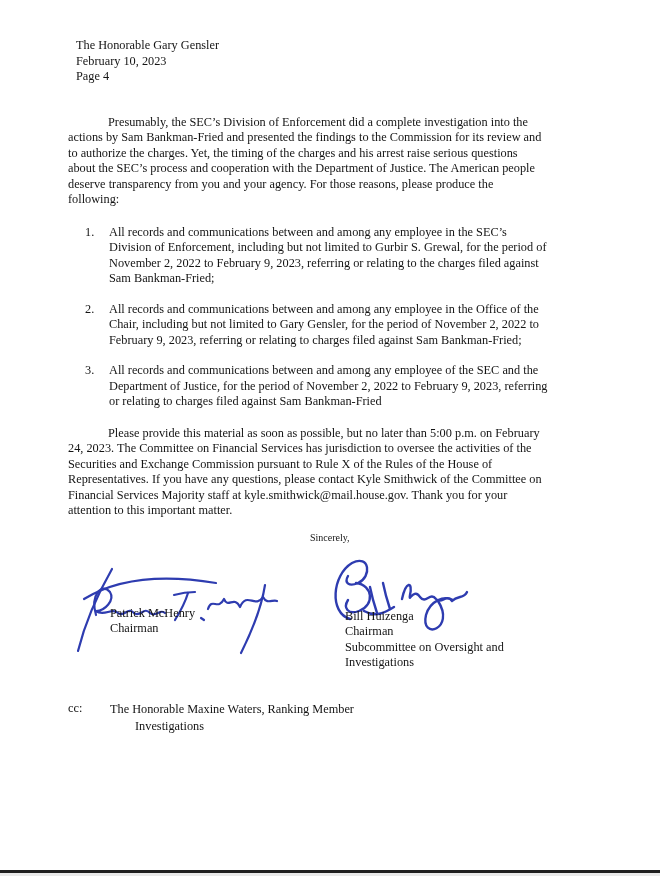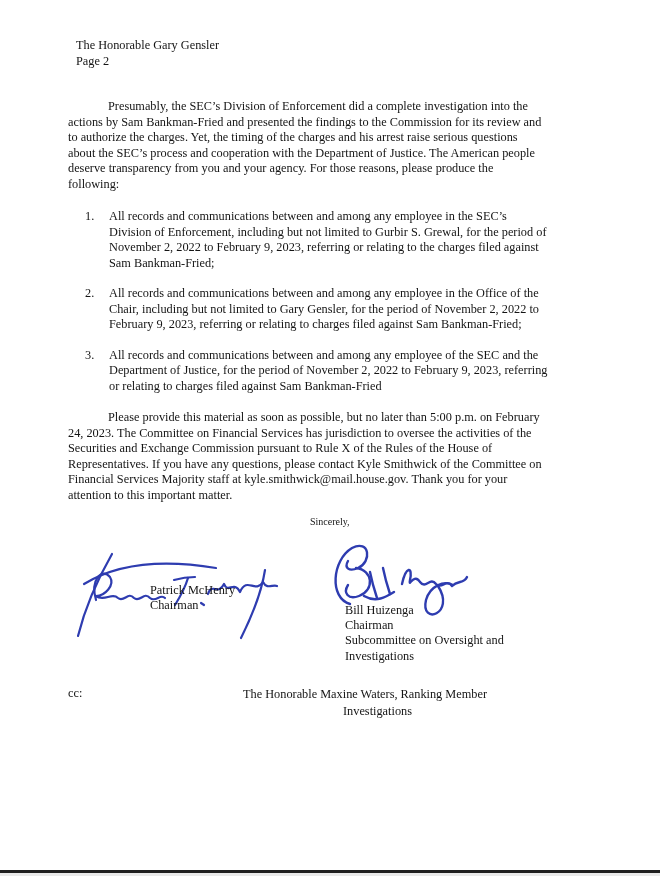--- a/index.html
+++ b/index.html
@@ -31,46 +31,47 @@
   .list-item + .list-item { margin-top: 15px; }
   .num { width: 24px; flex: none; }
   .txt { flex: 1; }
   .closing { margin-top: 16px; }
   .sincerely { margin: 11px 0 0 242px; font-size: 10px; line-height: 15.5px; }
   .sig-row { position: relative; height: 148px; margin-top: 8px; }
   .sig-svg { position: absolute; }
   .sig-svg.left { left: 0px; top: 2px; width: 212px; height: 100px; }
   .sig-svg.right { left: 252px; top: 0px; width: 150px; height: 88px; }
   .sig-text { position: absolute; font-size: 12.3px; line-height: 16px; }
-  .sig-text.left { left: 42px; top: 44px; margin-left: 40px; }
-  .sig-text.right { left: 277px; top: 64px; }
+  .sig-text.left { left: 42px; top: 52px; }
+  .sig-text.right { left: 277px; top: 55px; }
   .cc { display: flex; }
   .cc-label { width: 42px; flex: none; }
-  .cc-lines { flex: 1; text-align: center; }
+  .cc-lines { flex: 1; }
   .cc-lines .line { line-height: 17px; }
   .cc-indent { margin-left: 25px; }
   .page-bottom-edge {
     position: absolute; left: 0; bottom: 0;
     width: 660px; height: 6px;
     background: #e9e9e9;
   }
   .page-bottom-edge::before {
     content: ""; display: block;
     width: 660px; height: 2.5px;
     background: #1f1f1f;
   }
 </style>
 </head>
 <body>
 
 <div class="page">
 
   <div class="header">
     <div class="line">The Honorable Gary Gensler</div>
-    <div class="line">Page 2</div>
+    <div class="line">February 10, 2023</div>
+    <div class="line">Page 4</div>
   </div>
 
   <p class="para intro indented prelines">Presumably, the SEC’s Division of Enforcement did a complete investigation into the
 actions by Sam Bankman-Fried and presented the findings to the Commission for its review and
 to authorize the charges. Yet, the timing of the charges and his arrest raise serious questions
 about the SEC’s process and cooperation with the Department of Justice. The American people
 deserve transparency from you and your agency. For those reasons, please produce the
 following:</p>
 
   <div class="req-list">

